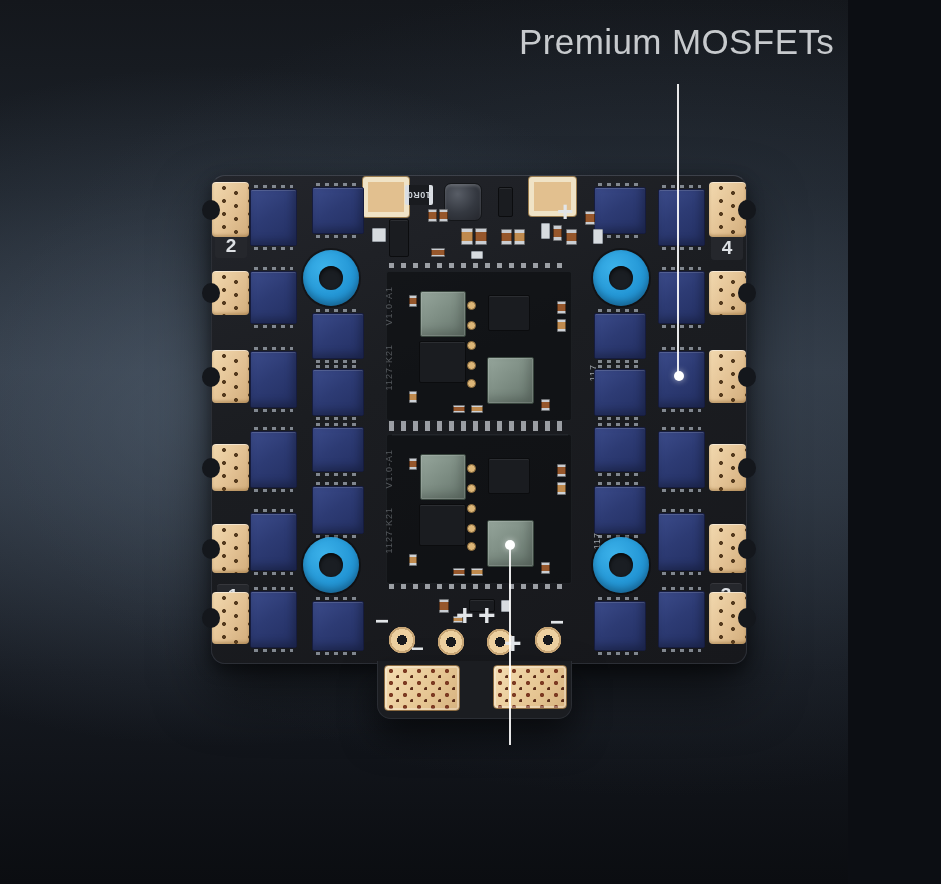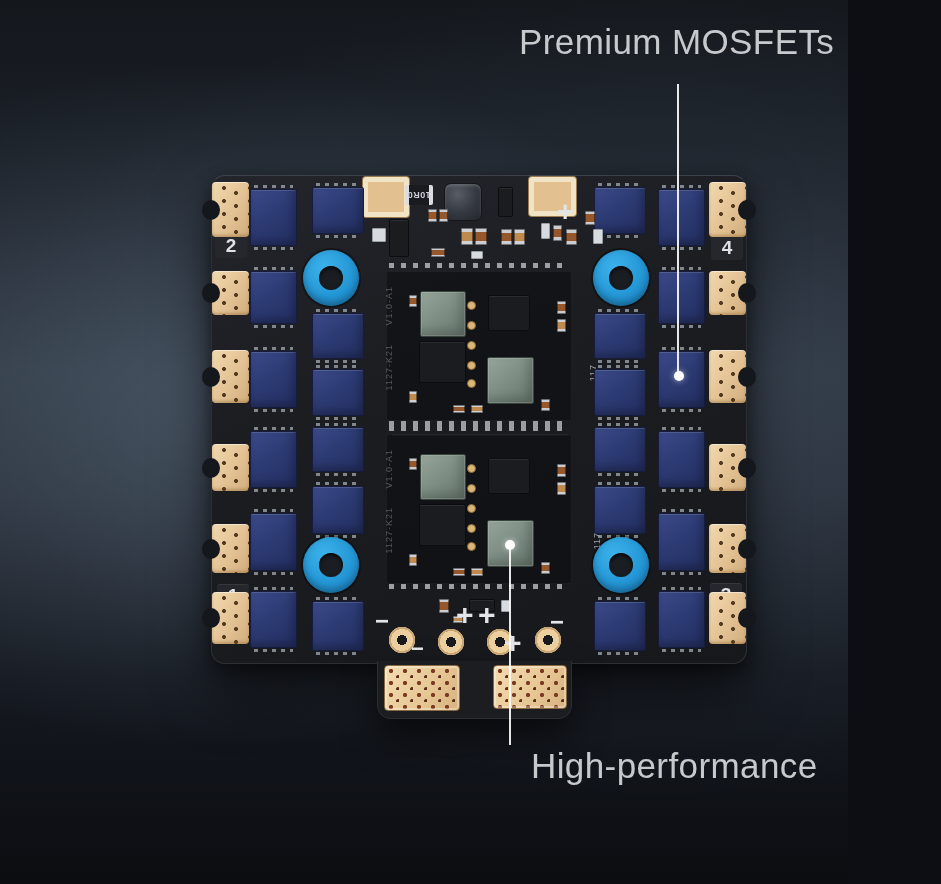--- a/index.html
+++ b/index.html
@@ -102,21 +102,20 @@
 
 <div class="stage">
 
   <div class="anno-label" style="left:519px;top:22px;">Premium MOSFETs</div>
   <div class="callout-line" style="left:677px;top:84px;height:288px;"></div>
   <div class="callout-dot" style="left:674px;top:371px;"></div>
 
   <div class="callout-dot" style="left:505px;top:540px;"></div>
   <div class="callout-line" style="left:509px;top:549px;height:196px;"></div>
   <div class="anno-label" style="left:531px;top:745px;">
-    <div class="row">High-performance</div>
   </div>
 
   <div class="board">
 
     <div class="corner-num" style="left:3px;top:58px;">2</div>
     <div class="corner-num" style="left:499px;top:60px;">4</div>
     <div class="corner-num" style="left:5px;top:408px;">1</div>
     <div class="corner-num" style="left:498px;top:407px;">3</div>
 
     <div class="gold-sq" style="left:151px;top:1px;width:46px;height:40px;"></div>

